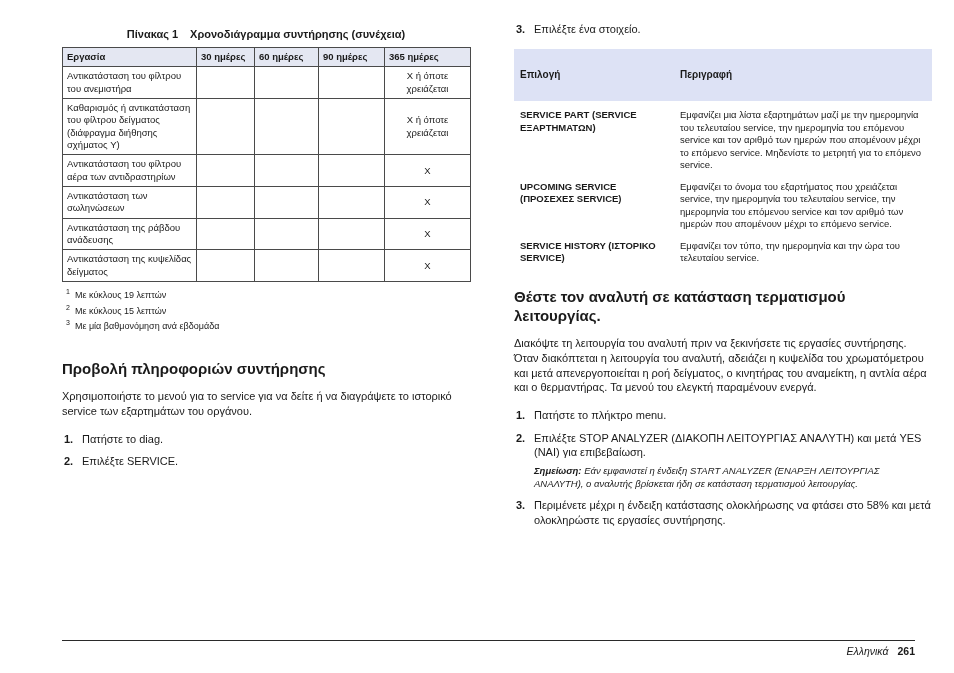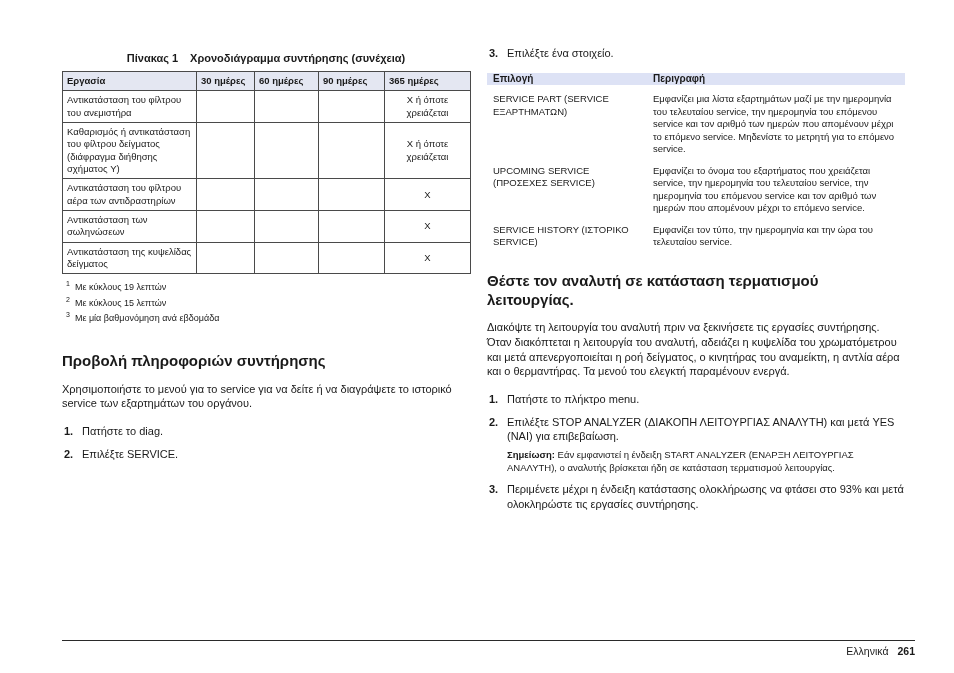--- a/index.html
+++ b/index.html
@@ -7,21 +7,21 @@
   .page {
     position: relative;
     width: 954px; height: 673px;
     margin: 0 auto;
     background: #ffffff;
     font-family: "Liberation Sans", sans-serif;
     color: #1a1a1a;
     padding: 22px 39px 0 62px;
     overflow: hidden;
   }
-  .columns { display: flex; gap: 17px; margin-top: 24px; }
+  .columns { display: flex; gap: 44px; }
   .col-left  { width: 408px; flex: none; }
   .col-right { width: 418px; flex: none; }
 
   
   .table-caption { text-align: center; font-size: 11px; font-weight: bold; margin: 6px 0 7px; }
   .caption-label { margin-right: 12px; }
   table.mtable { border-collapse: collapse; width: 408px; table-layout: fixed; }
   .mtable th, .mtable td {
     border: 1px solid var(--border-color, #4a4a4a);
     padding: 3px 4px;
@@ -39,42 +39,42 @@
   .section-heading { font-size: 15px; font-weight: bold; margin: 26px 0 11px; line-height: 1.25; }
   .section-heading.wrap { max-width: 360px; margin-top: 22px; }
   .para { font-size: 11px; line-height: 1.33; margin: 0 0 13px; }
 
   .steps { margin-top: 4px; }
   .step { display: flex; margin-bottom: 8px; font-size: 11px; line-height: 1.33; }
   .step-num { font-weight: bold; width: 18px; flex: none; margin-left: 2px; }
   .step-body { flex: 1; }
   .bold { font-weight: normal; }
 
-  .note { font-size: 9.5px; line-height: 1.35; margin-top: 5px; max-width: 370px; }
+  .note { font-size: 9.5px; font-style: italic; line-height: 1.35; margin-top: 5px; max-width: 370px; }
   .note-label { font-weight: bold; }
 
   
   table.otable { border-collapse: collapse; width: 418px; table-layout: fixed; margin-top: 12px; }
   .otable th {
     background: var(--options-header-bg, #dde2f5);
     font-size: 10px; font-weight: bold; text-align: left;
-    padding: 0 6px; line-height: 1.25;
+    padding: 20px 6px; line-height: 1.25;
   }
   .otable td { vertical-align: top; font-size: 9.5px; line-height: 1.32; padding: 8px 6px 1px 6px; }
-  .otable td.option { font-weight: normal; padding-right: 12px; }
+  .otable td.option { font-weight: bold; padding-right: 12px; }
   .c-opt { width: 160px; } .c-desc { width: 258px; }
 
   
   .footer {
     position: absolute; left: 62px; right: 39px; top: 640px;
     border-top: 1px solid #2a2a2a;
     padding-top: 4px;
     text-align: right; font-size: 10.5px;
   }
-  .footer .lang { margin-right: 9px; }
+  .footer .lang { font-style: italic; margin-right: 9px; }
   .footer .pagenum { font-weight: bold; }
 </style>
 </head>
 <body>
 
 <div class="page">
   <div class="columns">
 
     <div class="col col-left">
 
@@ -122,20 +122,27 @@
             <td class="mark">X</td>
           </tr>
           <tr>
             <td class="task">Αντικατάσταση των σωληνώσεων</td>
             <td class="mark"></td>
             <td class="mark"></td>
             <td class="mark"></td>
             <td class="mark">X</td>
           </tr>
           <tr>
+            <td class="task">Αντικατάσταση της ράβδου ανάδευσης</td>
+            <td class="mark"></td>
+            <td class="mark"></td>
+            <td class="mark"></td>
+            <td class="mark">X</td>
+          </tr>
+          <tr>
             <td class="task">Αντικατάσταση της κυψελίδας δείγματος</td>
             <td class="mark"></td>
             <td class="mark"></td>
             <td class="mark"></td>
             <td class="mark">X</td>
           </tr>
         </tbody>
       </table>
 
       <div class="footnotes">
@@ -213,21 +220,21 @@
           <span class="step-num">2.</span>
           <div class="step-body">
             <span>Επιλέξτε STOP ANALYZER (ΔΙΑΚΟΠΗ ΛΕΙΤΟΥΡΓΙΑΣ ΑΝΑΛΥΤΗ) και μετά YES (ΝΑΙ) για επιβεβαίωση.</span>
             <div class="note">
               <span class="note-label">Σημείωση:</span><span> Εάν εμφανιστεί η ένδειξη START ANALYZER (ΕΝΑΡΞΗ ΛΕΙΤΟΥΡΓΙΑΣ ΑΝΑΛΥΤΗ), ο αναλυτής βρίσκεται ήδη σε κατάσταση τερματισμού λειτουργίας.</span>
             </div>
           </div>
         </div>
         <div class="step">
           <span class="step-num">3.</span>
-          <div class="step-body"><span>Περιμένετε μέχρι η ένδειξη κατάστασης ολοκλήρωσης να φτάσει στο 93% και μετά ολοκληρώστε τις εργασίες συντήρησης.</span></div>
+          <div class="step-body"><span>Περιμένετε μέχρι η ένδειξη κατάστασης ολοκλήρωσης να φτάσει στο 58% και μετά ολοκληρώστε τις εργασίες συντήρησης.</span></div>
         </div>
       </div>
     </div>
   </div>
 
   <div class="footer">
     <span class="lang">Ελληνικά</span><span class="pagenum">261</span>
   </div>
 </div>
 

